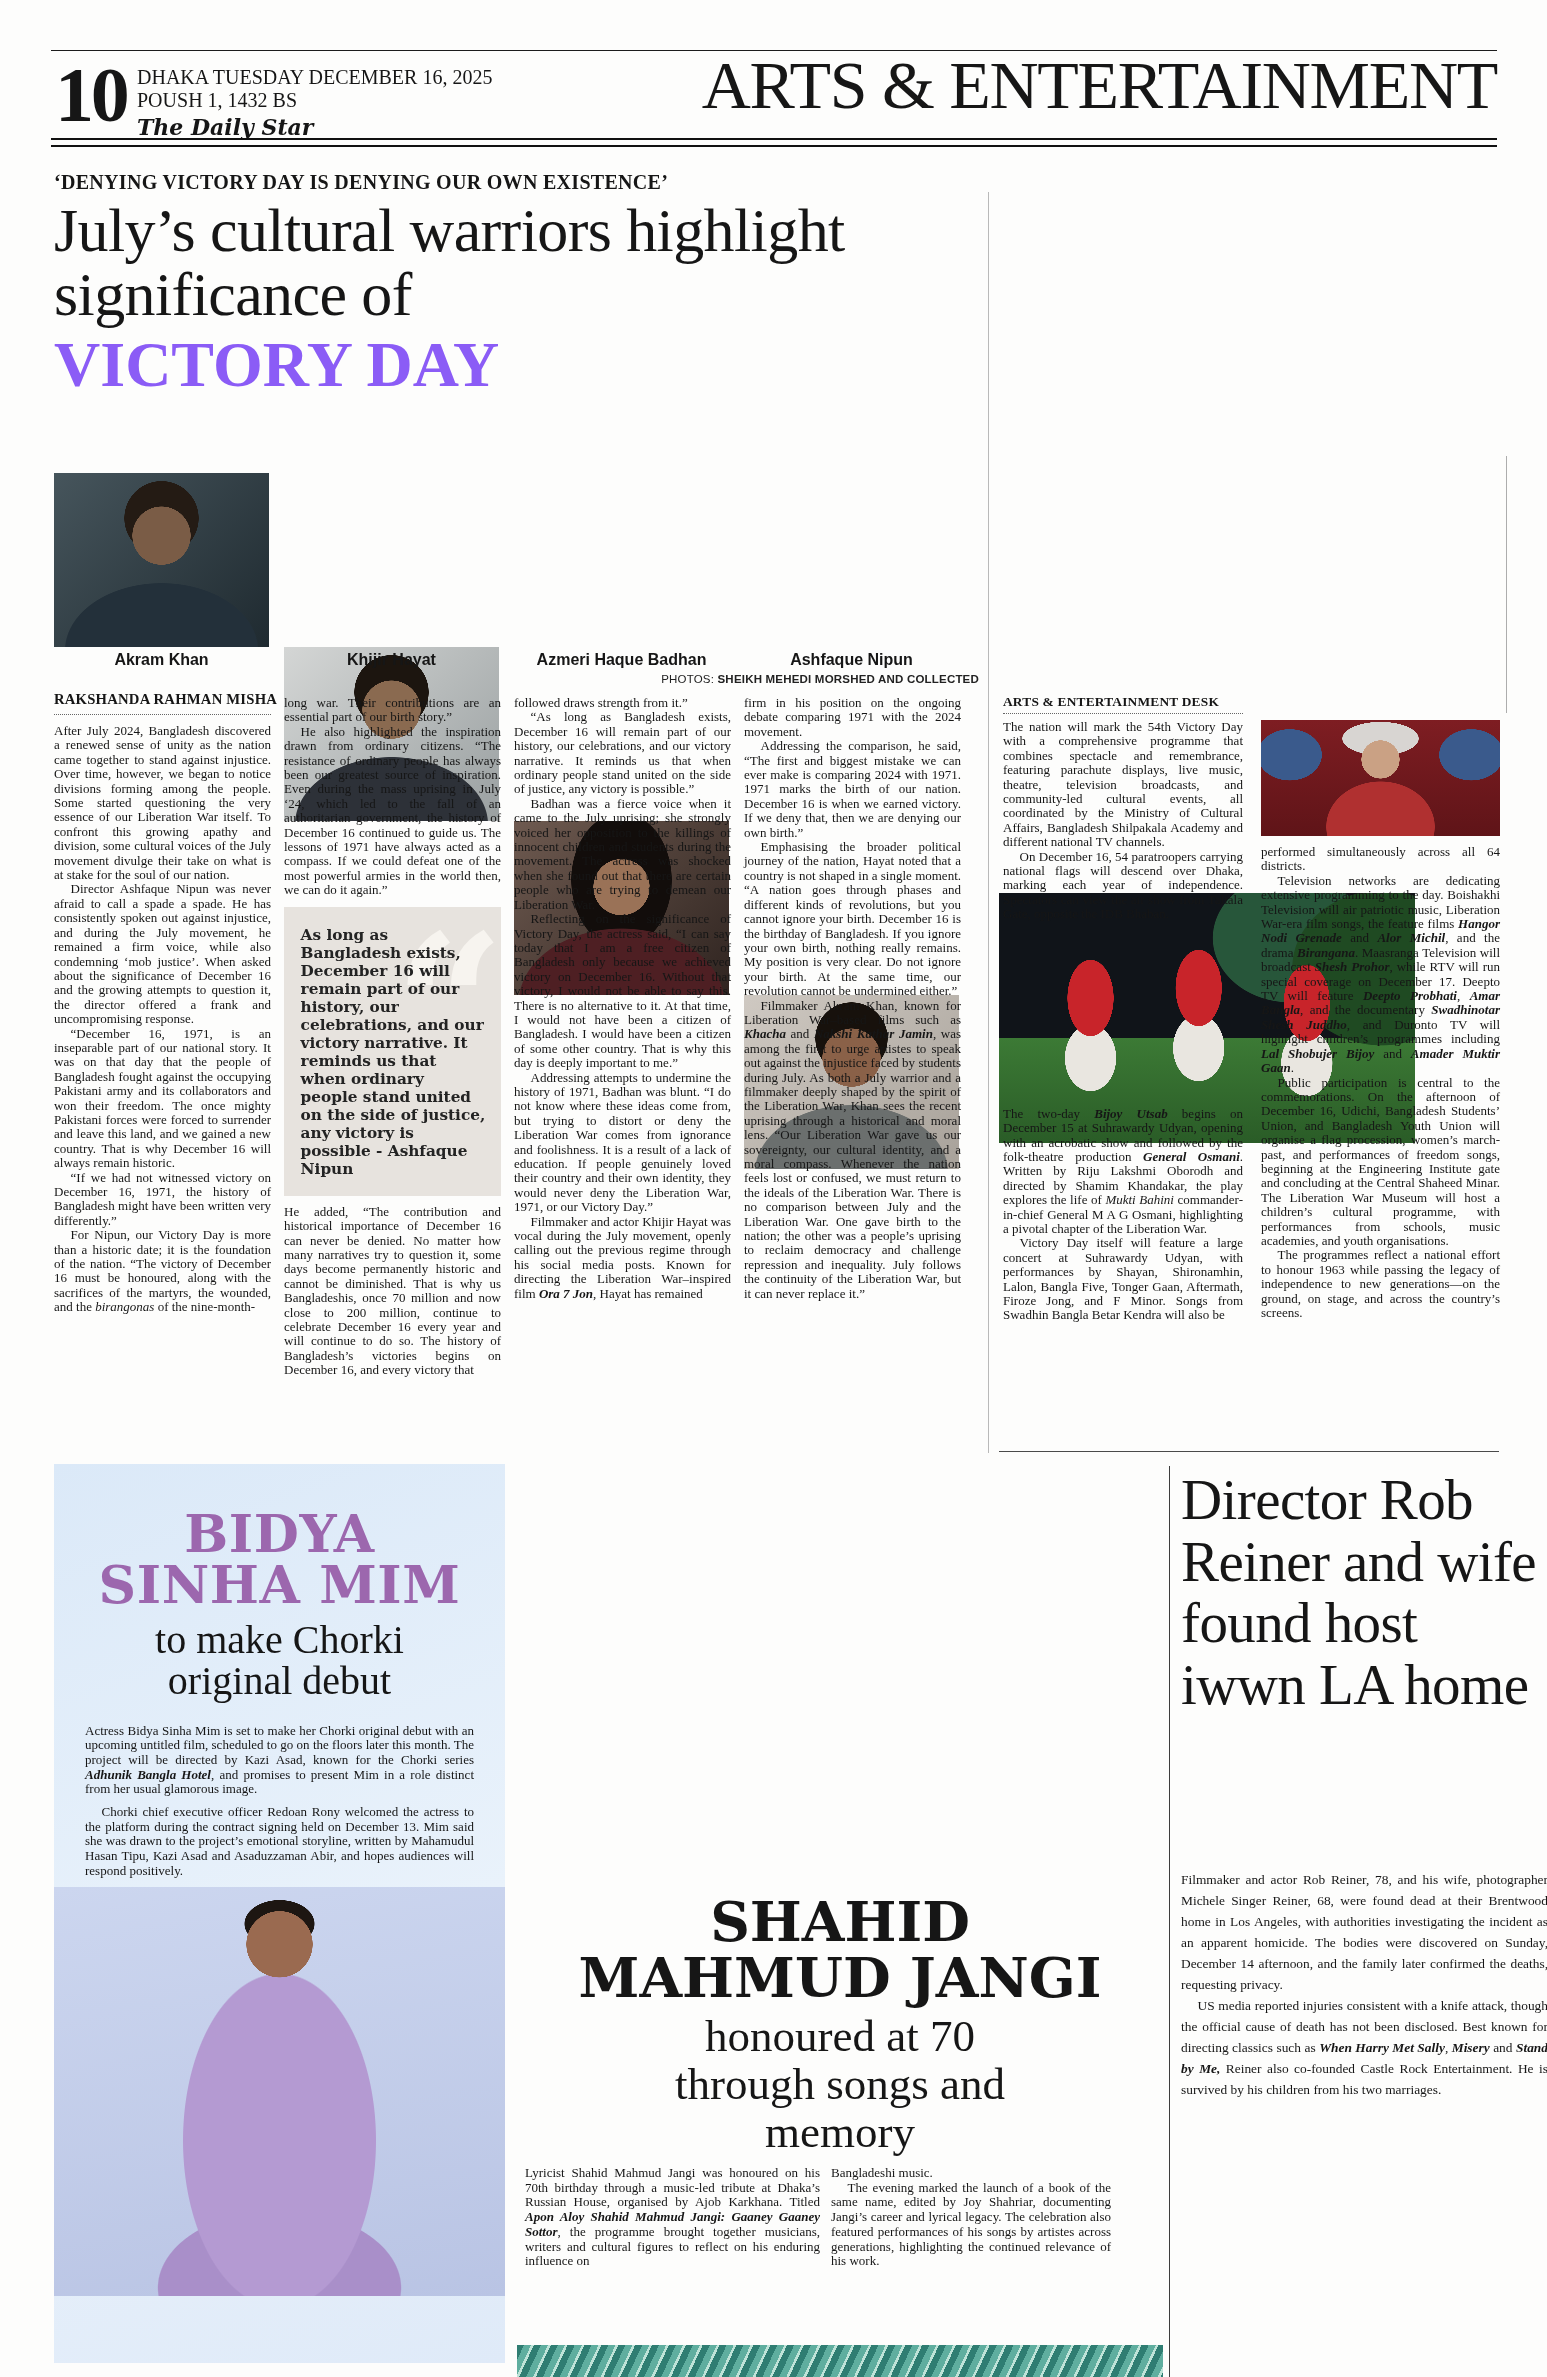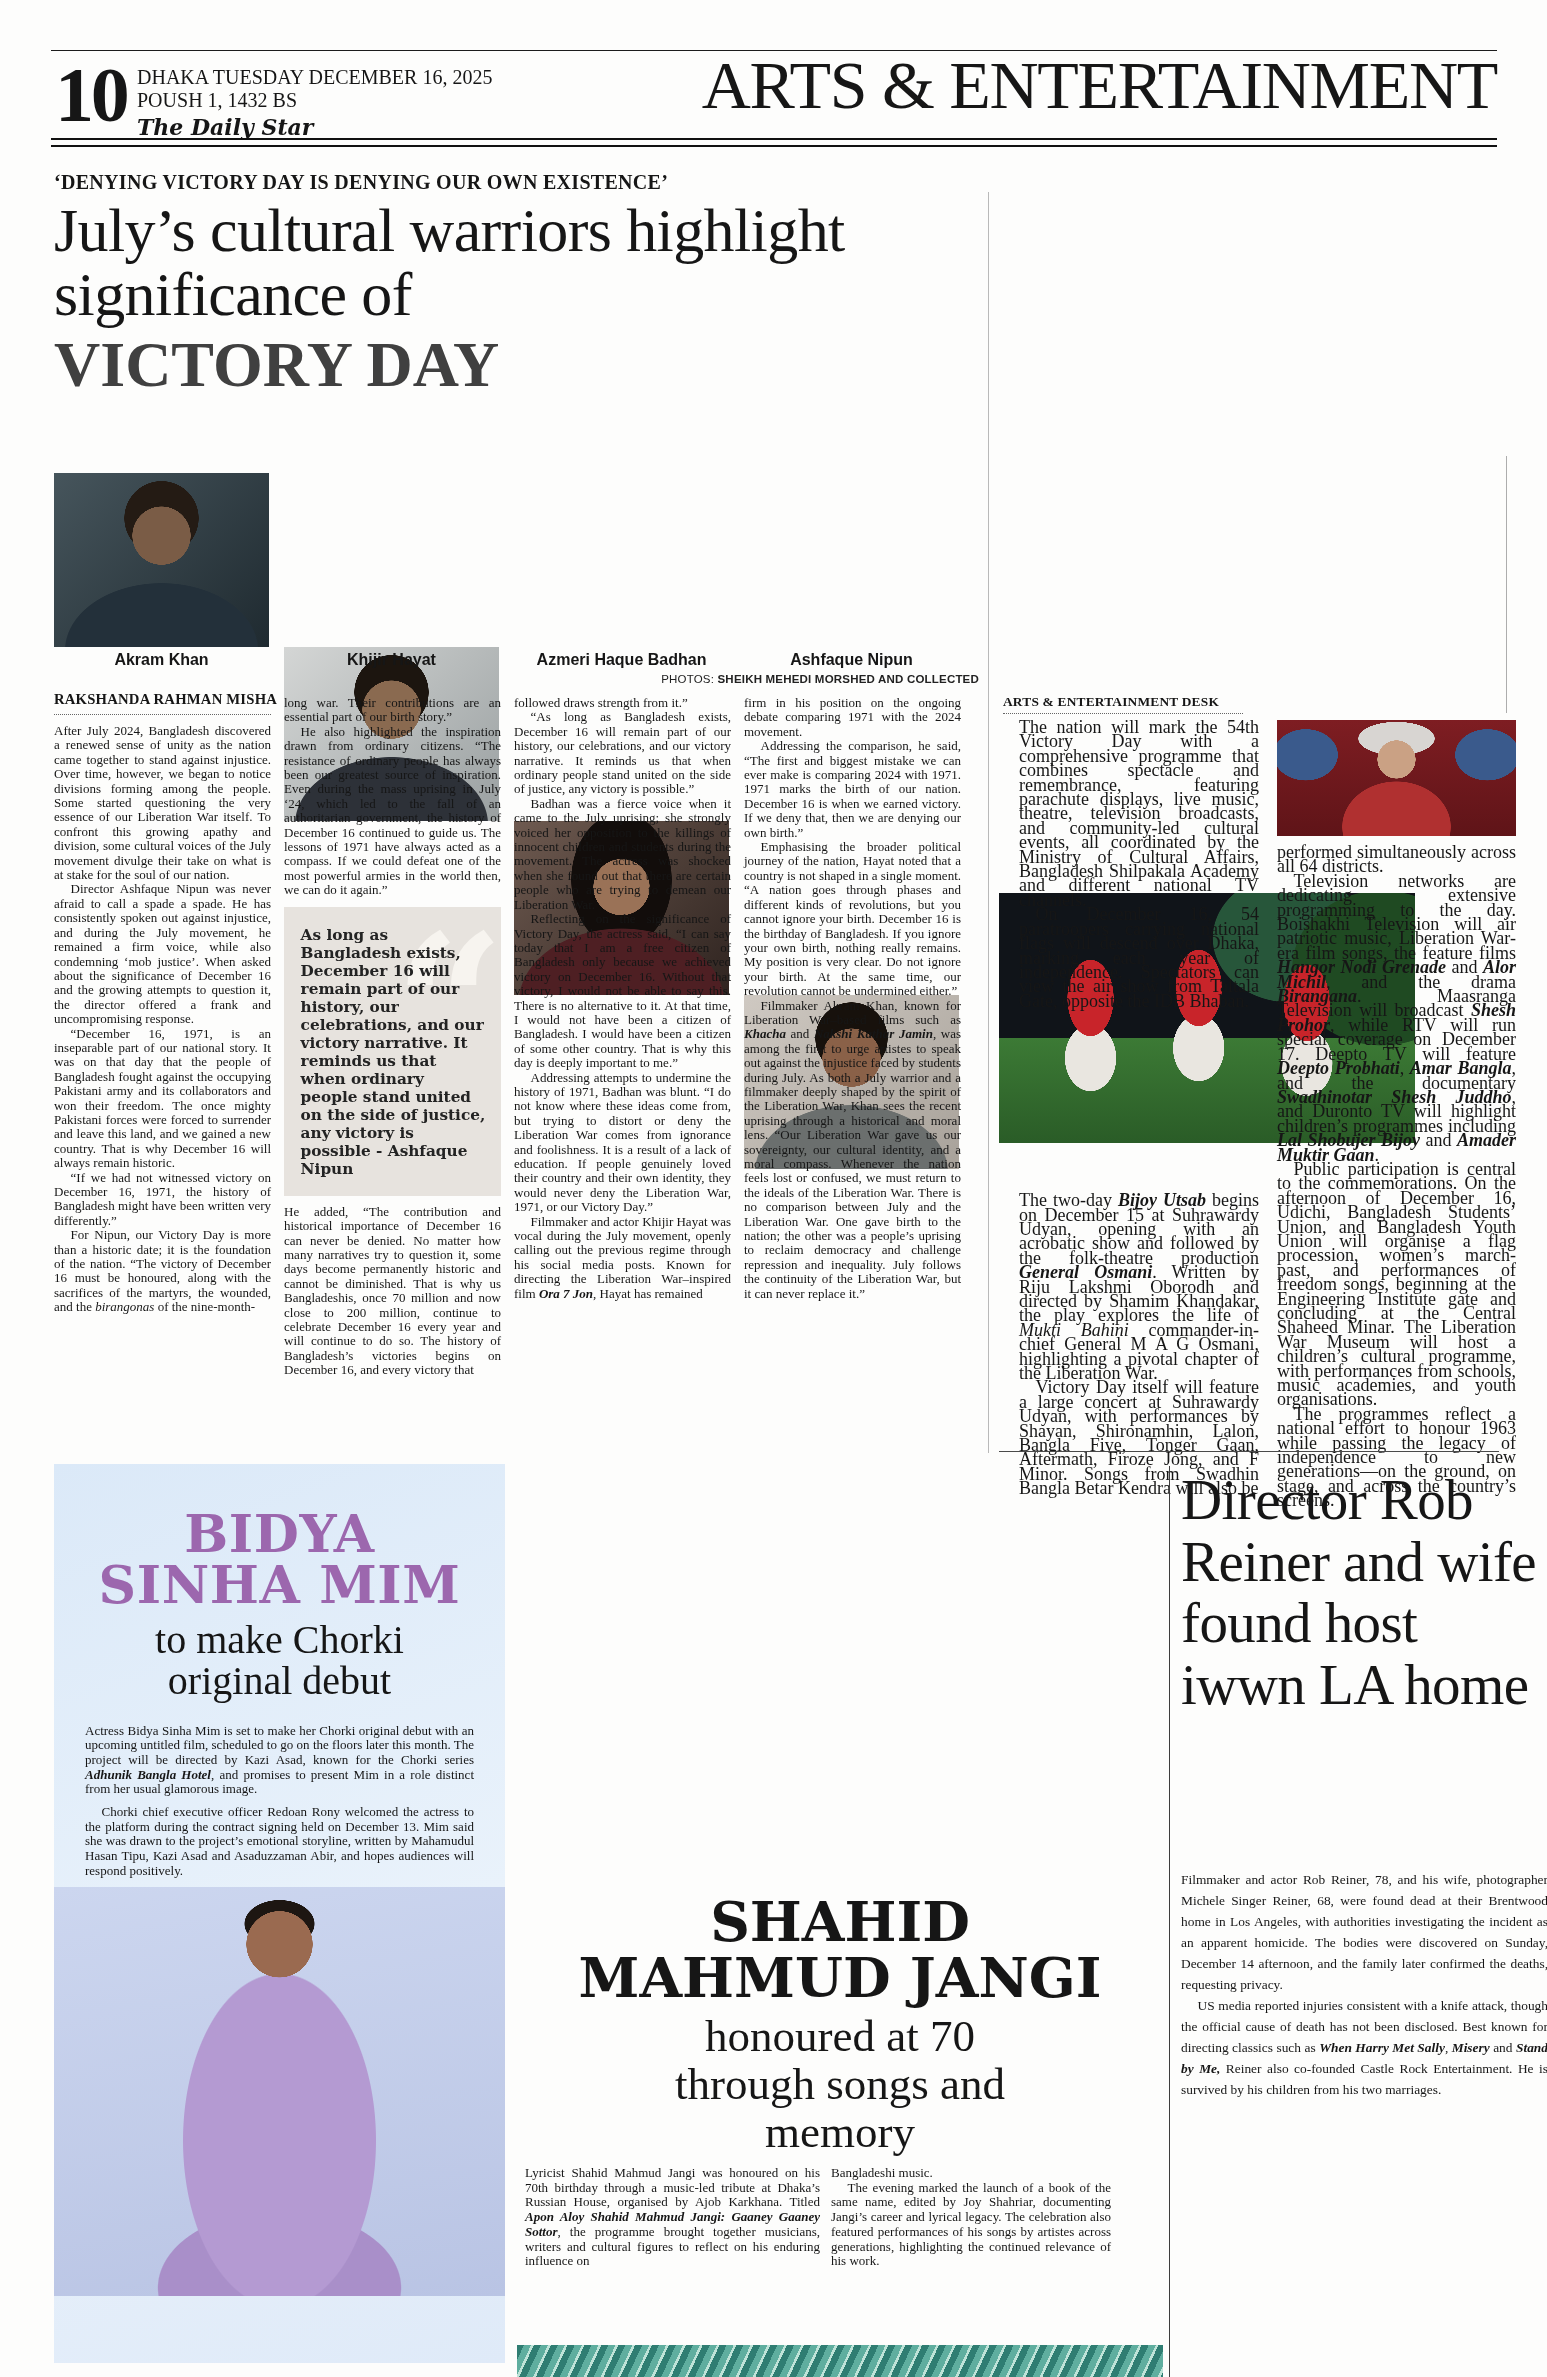--- a/index.html
+++ b/index.html
@@ -49,21 +49,21 @@
   .pullquote .qmark{position:absolute;right:-3.8px;top:41px;font-size:192px;line-height:.6;color:#f7f4ef;
                     font-family:"DejaVu Serif",serif;}
   .pullquote .qtext{position:relative;}
 
   
   .photo-dancers{left:999px;top:197px;width:416px;height:250px;}
   .vrule-head{left:1506px;top:456px;height:257px;border-left:1.3px solid #adadad;}
   .right-head{left:999px;top:462px;width:501px;text-align:center;font-size:49px;line-height:1.1;letter-spacing:-0.6px;}
   .desk-byline{left:1003px;top:694px;font-size:13.4px;font-weight:bold;letter-spacing:0.2px;}
   .desk-dots{left:1003px;top:713px;width:240px;}
-  .vcol{width:240px;font-size:18px;line-height:14.4px;text-align:justify;margin-left:16px;}
+  .vcol{width:240px;font-size:13px;line-height:14.4px;text-align:justify;}
   .vcol p{margin:0;} .vcol p + p{text-indent:16.6px;}
   .vc1{left:1003px;top:720px;}
   .vc2{left:1261px;top:720px;width:239px;}
   .photo-drama{width:240px;height:167px;margin:9px 0;}
   .photo-tv{width:239px;height:116px;margin:0 0 9px 0;}
   .divider-right{left:999px;top:1451px;width:500px;border-top:1.3px solid #4a4a4a;}
 
   
   .bidya{left:54px;top:1464px;width:451px;height:899px;
          background:linear-gradient(160deg,#dbe9f8 0%,#e9f2fb 55%,#dfeaf8 100%);}
@@ -105,21 +105,21 @@
   <div class="abs dateblock">
     <div>DHAKA TUESDAY DECEMBER 16, 2025</div>
     <div>POUSH 1, 1432 BS</div>
   </div>
   <div class="abs masthead">The Daily Star</div>
   <div class="abs section-title">ARTS &amp; ENTERTAINMENT</div>
   <div class="abs double-rule"></div>
 
   <div class="abs kicker">‘DENYING VICTORY DAY IS DENYING OUR OWN EXISTENCE’</div>
   <div class="abs lead-head">July’s cultural warriors highlight significance of</div>
-  <div class="abs lead-head-red" style="color:#404040;">VICTORY DAY</div>
+  <div class="abs lead-head-red" style="color:#8b5cf6;">VICTORY DAY</div>
   <div class="abs vrule-main"></div>
 
   <div class="abs portrait ph" style="left:54px;">
     <div class="fig" style="background:
       radial-gradient(circle 29px at 50% 36%, #7a5c46 0 100%, transparent 101%),
       radial-gradient(ellipse 96px 67px at 50% 102%, #23303a 0 100%, transparent 101%),
       radial-gradient(circle 37px at 50% 26%, #241b14 0 100%, transparent 101%),
       linear-gradient(135deg,#46555c,#1f2a30);"></div>
   </div>
   <div class="abs portrait ph" style="left:284px;">

